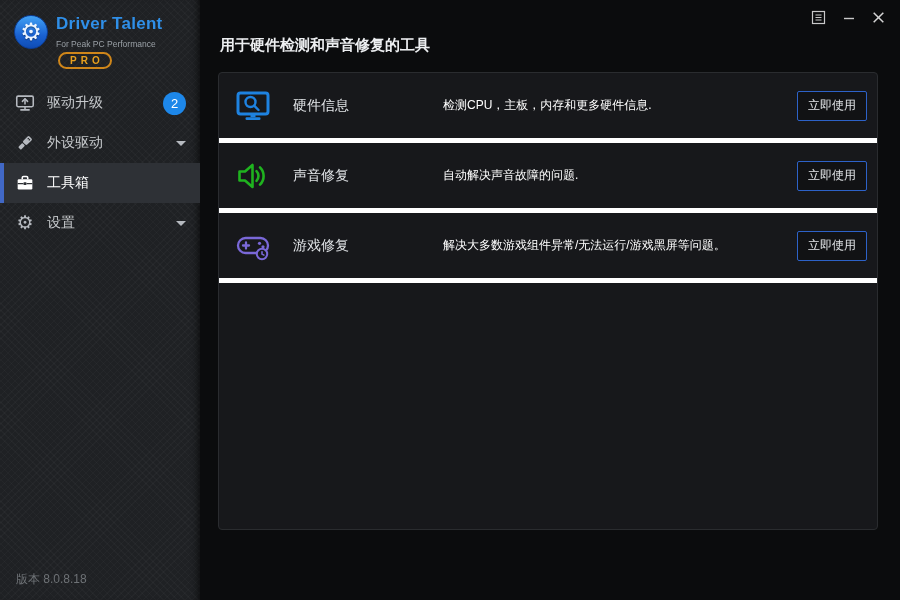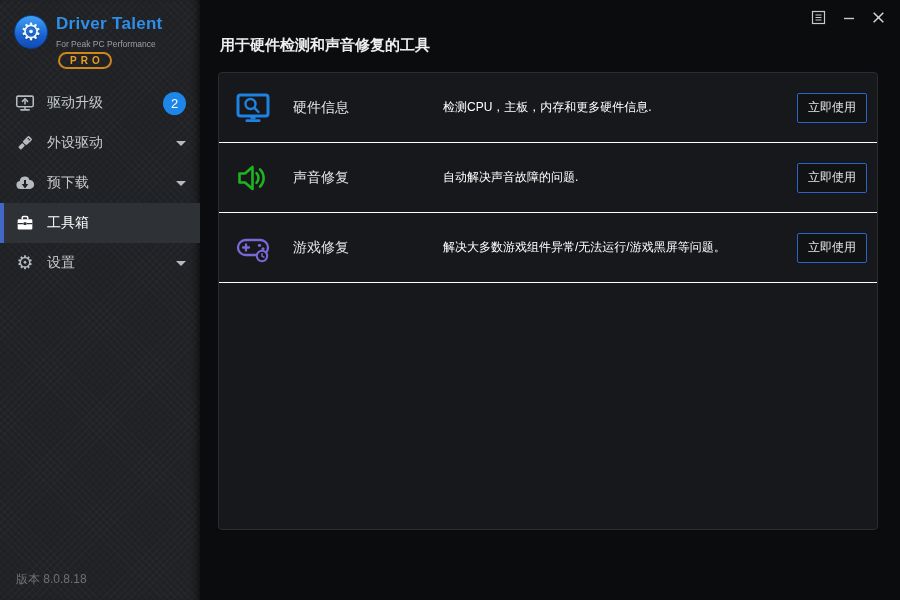--- a/index.html
+++ b/index.html
@@ -65,21 +65,21 @@
   .wbtn { width:19px; height:19px; display:flex; align-items:center; justify-content:center; cursor:pointer; }
 
   .page-title { margin:36px 0 0 2px; font-size:15px; font-weight:bold; color:#edeff1; }
 
   .panel {
     margin-top:17px; height:458px;
     background:#17181b; border:1px solid #2a2c2f; border-radius:4px;
   }
   .tool-row {
     height:70px; display:flex; align-items:center;
-    padding:0 8px 0 16px; border-bottom:1px solid #ffffff;
+    padding:0 8px 0 16px; border-bottom:5px solid #ffffff;
   }
   .tool-icon { width:36px; height:36px; margin-right:22px; flex-shrink:0; }
   .tool-name { width:150px; color:#e3e6e9; font-size:14px; }
   .tool-desc { flex:1; color:#ffffff; font-size:12px; }
   .tool-btn {
     width:70px; height:30px; flex-shrink:0; margin-right:2px;
     background:rgba(0,0,0,0.25); border:1px solid #2d62c8; border-radius:2px;
     color:#e3e6e9; font-size:12px; cursor:pointer;
     font-family:"Liberation Sans", sans-serif;
   }
@@ -124,30 +124,20 @@
               <rect x="9.9" y="14" width="4.2" height="6.5" rx="1"></rect>
               <rect x="10.6" y="5.2" width="1.1" height="1.8" fill="#1f2124"></rect>
               <rect x="12.4" y="5.2" width="1.1" height="1.8" fill="#1f2124"></rect>
             </g>
           </svg>
         </span>
         <span>外设驱动</span>
         <span class="caret"></span>
       </div>
 
-      <div class="nav-item">
-        <span class="nicon">
-          <svg width="22" height="22" viewBox="0 0 24 24">
-            <path fill="#b6bac0" d="M6.8 18.5a4.3 4.3 0 0 1-.5-8.55 5.5 5.5 0 0 1 10.7-1.2 4.55 4.55 0 0 1 .2 9.75z"></path>
-            <path fill="#1f2124" d="M10.9 8.8h2.2v4.4h2.5L12 17.9 8.4 13.2h2.5z"></path>
-          </svg>
-        </span>
-        <span>预下载</span>
-        <span class="caret"></span>
-      </div>
 
       <div class="nav-item selected">
         <span class="nicon">
           <svg width="22" height="22" viewBox="0 0 24 24">
             <path d="M9 8V6.4A1.4 1.4 0 0 1 10.4 5h3.2A1.4 1.4 0 0 1 15 6.4V8" fill="none" stroke="#ffffff" stroke-width="1.7"></path>
             <rect x="4" y="8" width="16" height="11" rx="1.3" fill="#ffffff"></rect>
             <path d="M4 12.7h6.3M13.7 12.7H20" stroke="#2e3136" stroke-width="1.4"></path>
             <rect x="10.4" y="11.2" width="3.2" height="3" rx="0.5" fill="#2e3136"></rect>
           </svg>
         </span>

